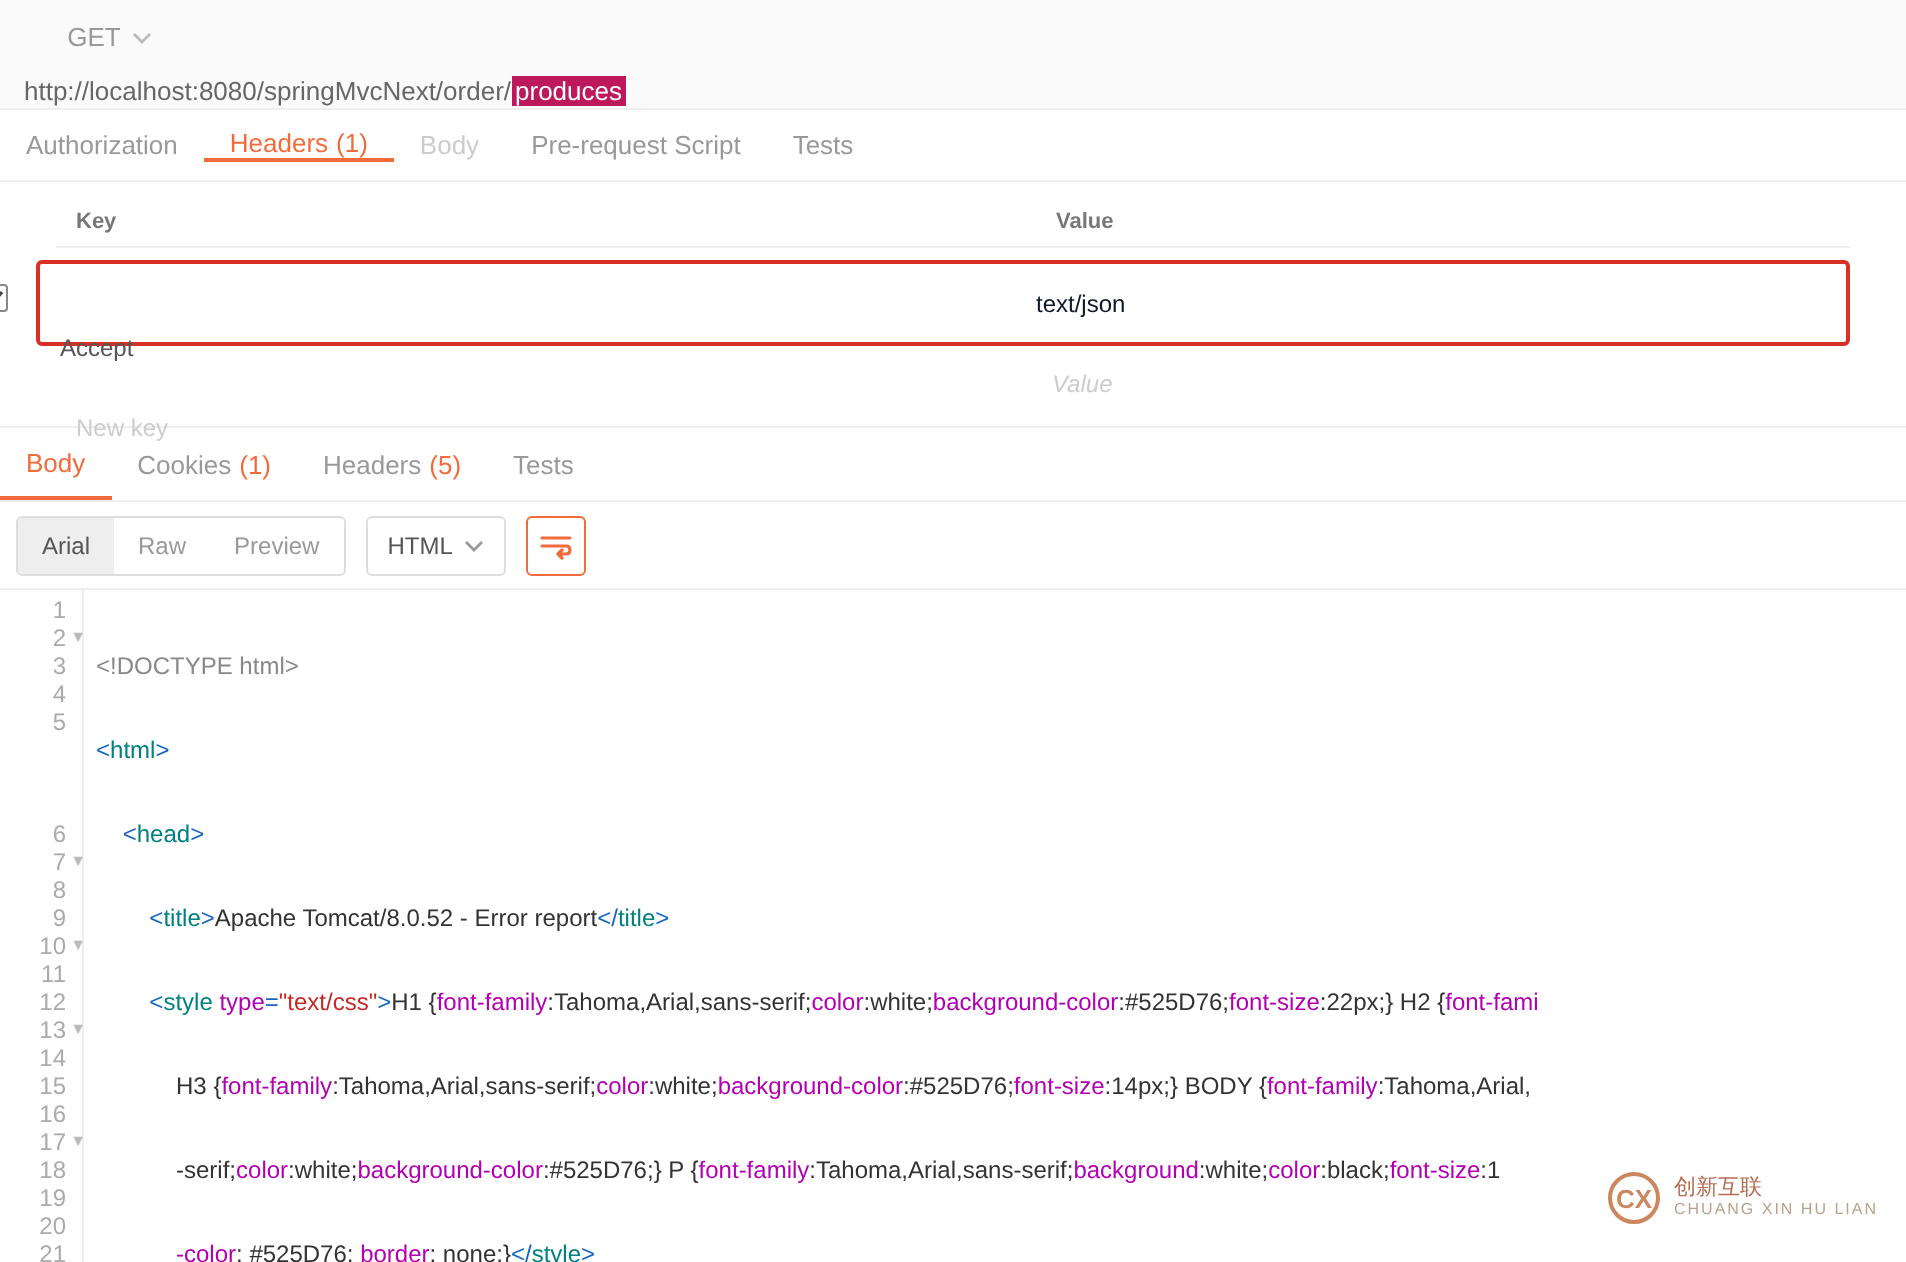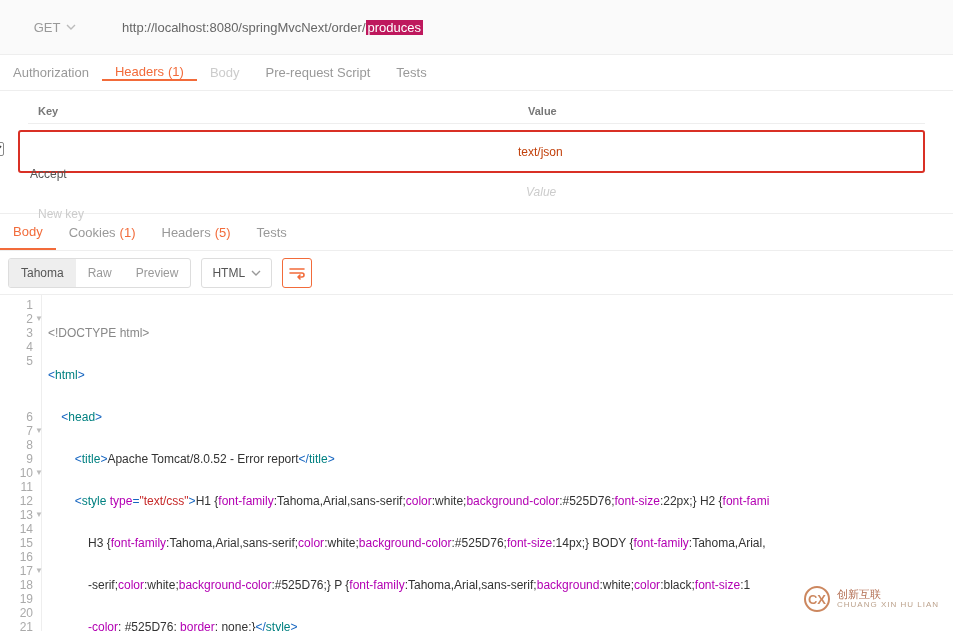--- a/index.html
+++ b/index.html
@@ -1,35 +1,35 @@
 <!DOCTYPE html>
 <html><head>
 <meta charset="utf-8">
 <style>
 * { margin:0; padding:0; box-sizing:border-box; font-family:"Helvetica Neue",Arial,sans-serif; }
 body { background:#fff; font-size:12px; color:#555; width:953px; height:631px; overflow:hidden; position:relative;}
-.reqbar { height:55px; display:flex; align-items:center; border-bottom:1px solid #eee; background:#fafafa;}
+.reqbar { height:55px; display:flex; border-bottom:1px solid #eee; background:#fafafa;flex-direction:column;}
 .method { width:110px; height:37px; margin-left:0; display:flex; align-items:center; justify-content:center; color:#999; font-size:13px; font-weight:500;}
 .method svg{ margin-left:6px;}
 .urlwrap { flex:1; height:37px; display:flex; align-items:center; padding:0 12px; color:#666; font-size:13px;}
 .urlsel { background:#be185d; color:#fff; padding:0 2px;}
 .upper-tabs { height:36px; display:flex; align-items:center; border-bottom:1px solid #eee; padding-left:0;}
 .utab { display:flex; align-items:center; padding:0 13px; color:#999; font-size:13px; cursor:pointer;}
 .utab.disabled{ color:#ccc;}
 .utab.active { color:#f26b3a; border-bottom:2px solid #f26b3a; font-weight:500;}
 .utab .cnt { margin-left:4px; color:#f26b3a;}
 .utab.active .cnt{ color:#f26b3a;}
 .headers-area{ padding:8px 28px 4px 28px;}
 .keyval-hdr { display:flex; color:#777; font-size:11px; font-weight:bold; padding:6px 10px; border-bottom:1px solid #eee;}
 .kcol { flex:0 0 490px;}
 .vcol { flex:1;}
 .row-highlight { border:2px solid #d93025; border-radius:3px; height:43px; display:flex; align-items:center; padding:0 10px; margin-top:6px;}
 .row-new { height:30px; display:flex; align-items:center; padding:0 10px; color:#ccc; margin-top:4px;}
 .row-highlight .kcol, .row-new .kcol { flex:0 0 488px;margin-top:44px;}
-.row-highlight .vcol, .row-new .vcol { flex:1; color:#c2410c;}
+.row-highlight .vcol, .row-new .vcol { flex:1; color:#0f172a;}
 .chk { width:14px; height:14px; border:1px solid #888; border-radius:2px; display:inline-flex; align-items:center; justify-content:center; margin-right:-24px; position:relative; left:-38px;}
 .chkrow{ display:flex; align-items:center;}
 .lower-tabs { height:38px; display:flex; align-items:stretch; border-top:1px solid #eee; border-bottom:1px solid #eee; padding-left:0; margin-top:2px;}
 .ltab { display:flex; align-items:center; padding:0 13px; color:#999; font-size:13px; cursor:pointer;}
 .ltab.active { color:#f26b3a; border-bottom:2px solid #f26b3a;}
 .ltab .cnt{ margin-left:4px; color:#f26b3a;}
 .toolbar { height:44px; display:flex; align-items:center; border-bottom:1px solid #eee; padding:0 8px;}
 .tb-seg { height:30px; display:flex; align-items:center; border:1px solid #ddd; border-radius:3px; overflow:hidden; margin-right:10px;}
 .tb-btn { padding:0 12px; height:100%; display:flex; align-items:center; font-size:12px; color:#999; cursor:pointer;}
 .tb-btn.active{ background:#eee; color:#555;}
@@ -123,21 +123,21 @@
       <span class="cnt">(5)</span>
     </div>
   <div class="ltab">
       <span>Tests</span>
     </div>
 </div>
 
 <div class="toolbar">
   <div class="tb-seg">
     <div class="tb-btn active">
-        <span>Tahoma</span>
+        <span>Arial</span>
       </div>
     <div class="tb-btn">
         <span>Raw</span>
       </div>
     <div class="tb-btn">
         <span>Preview</span>
       </div>
   </div>
   <div class="tb-sel">
     <span>HTML</span>

